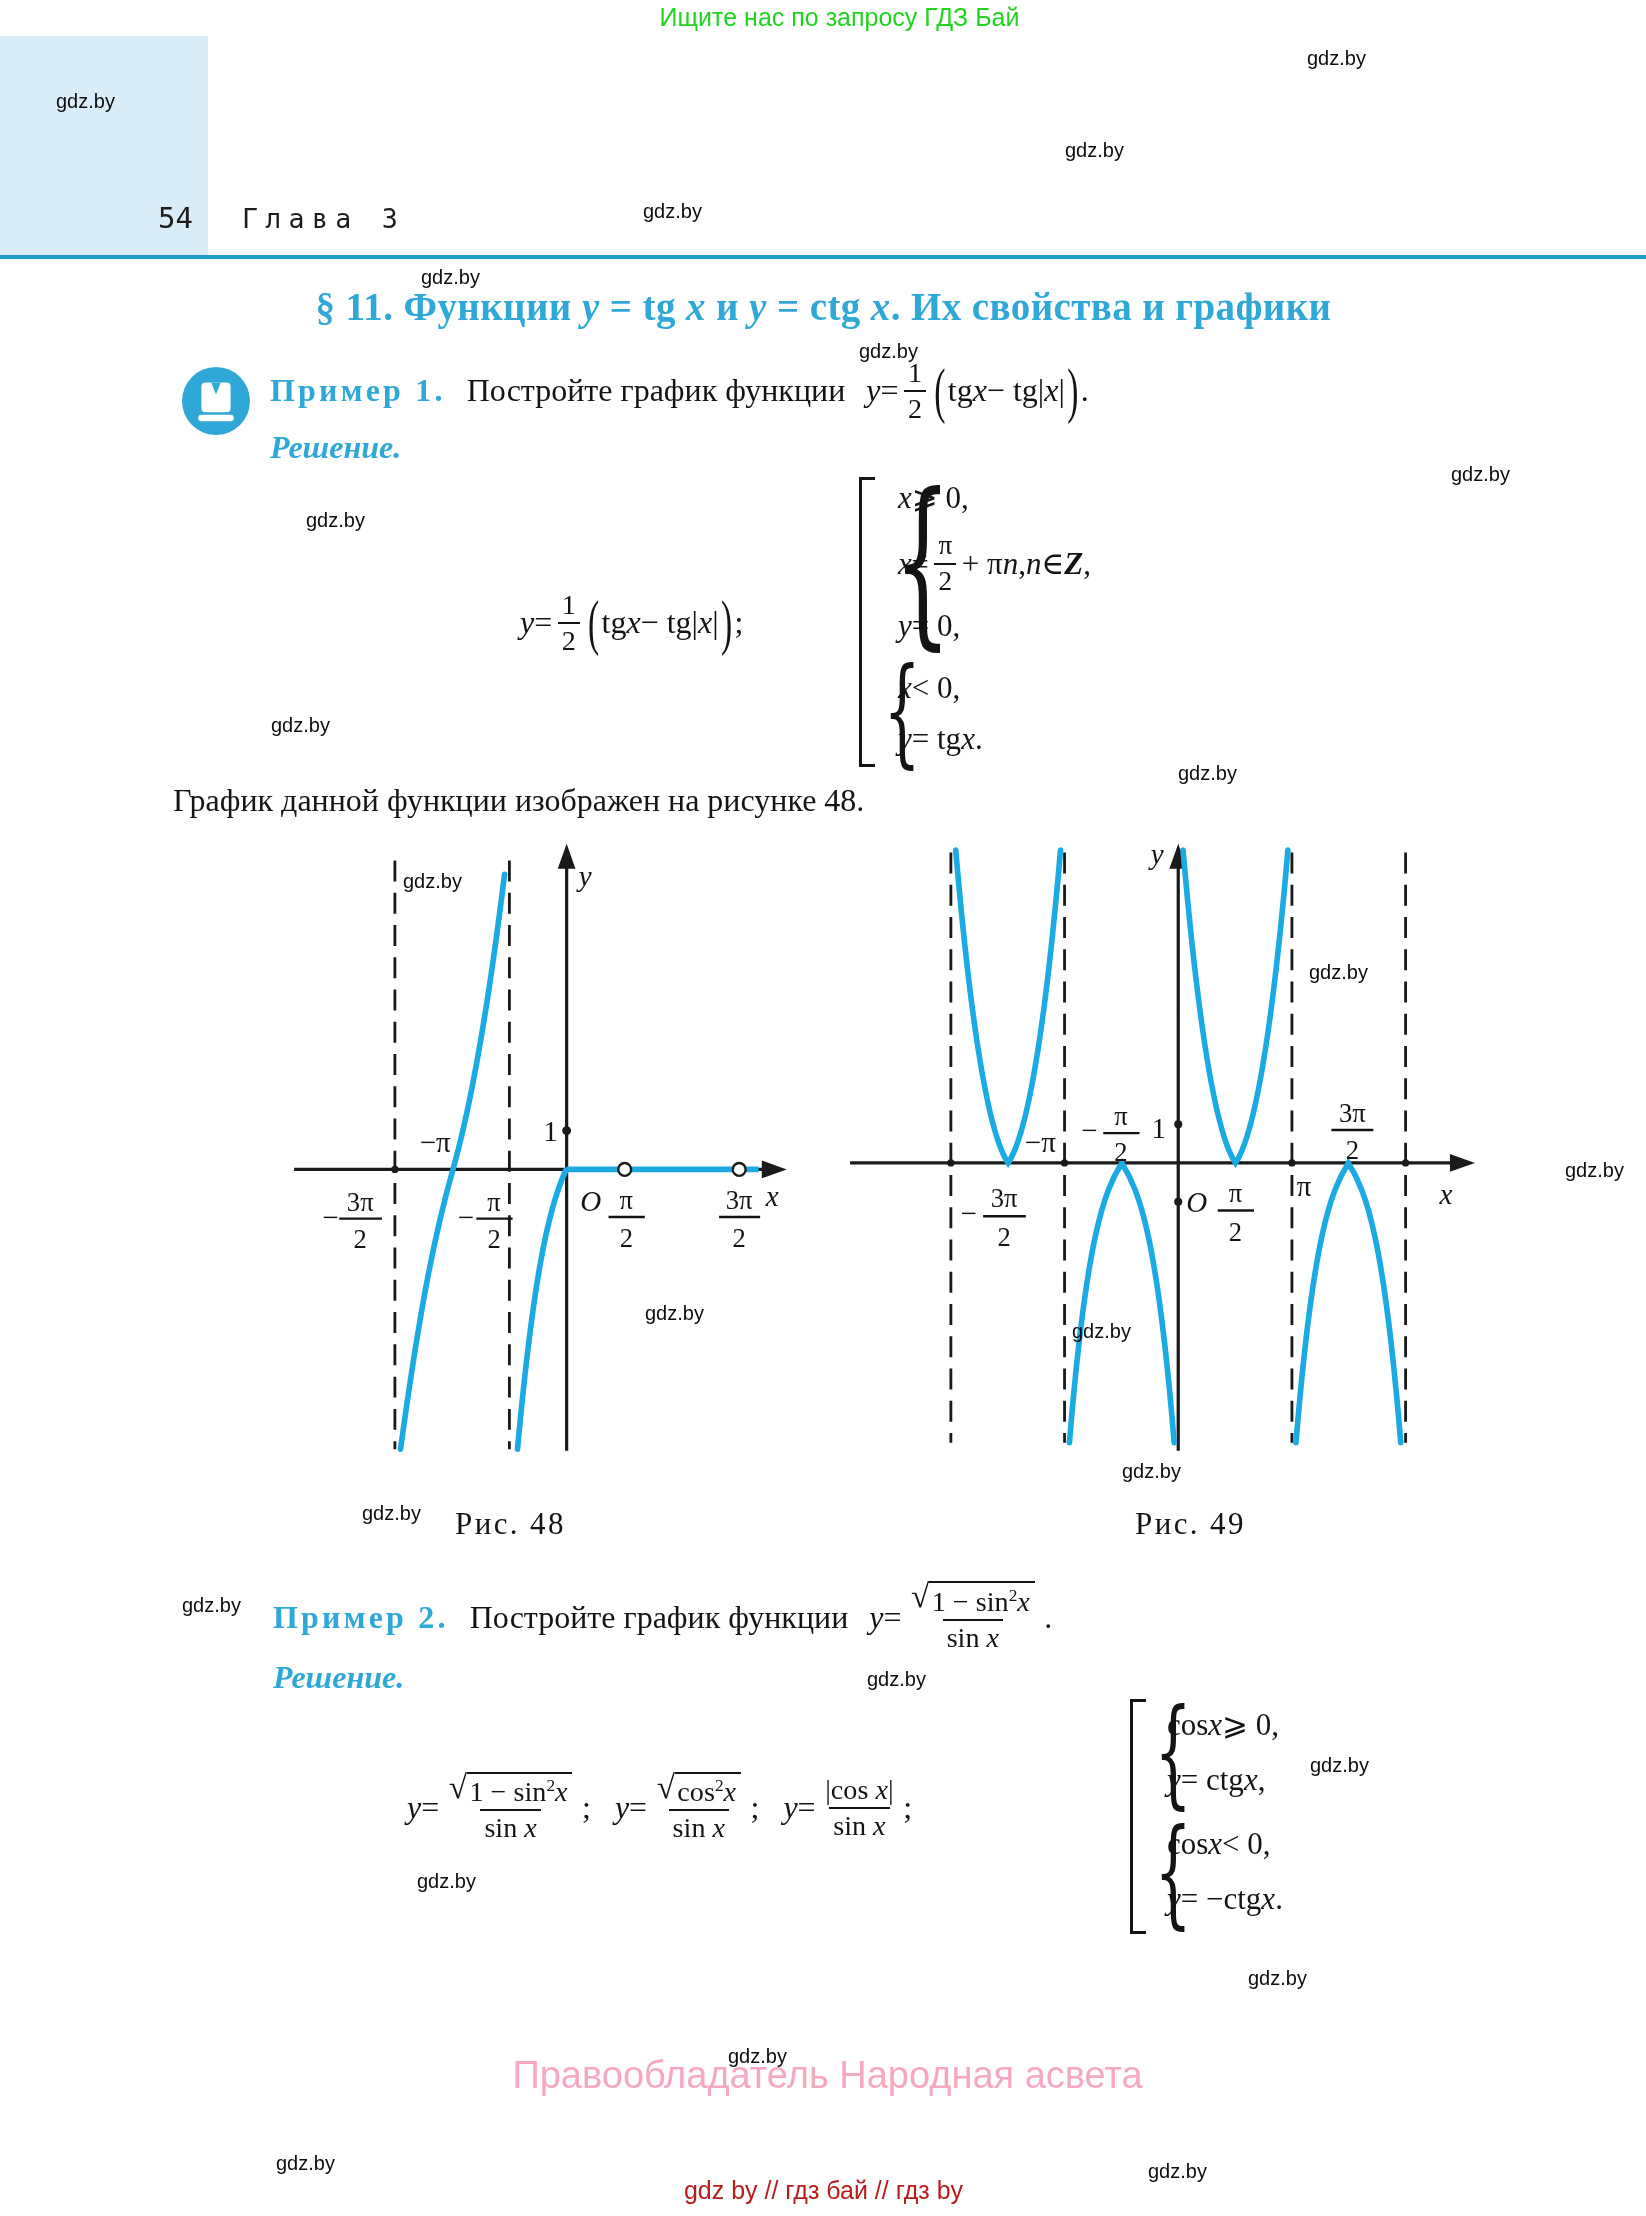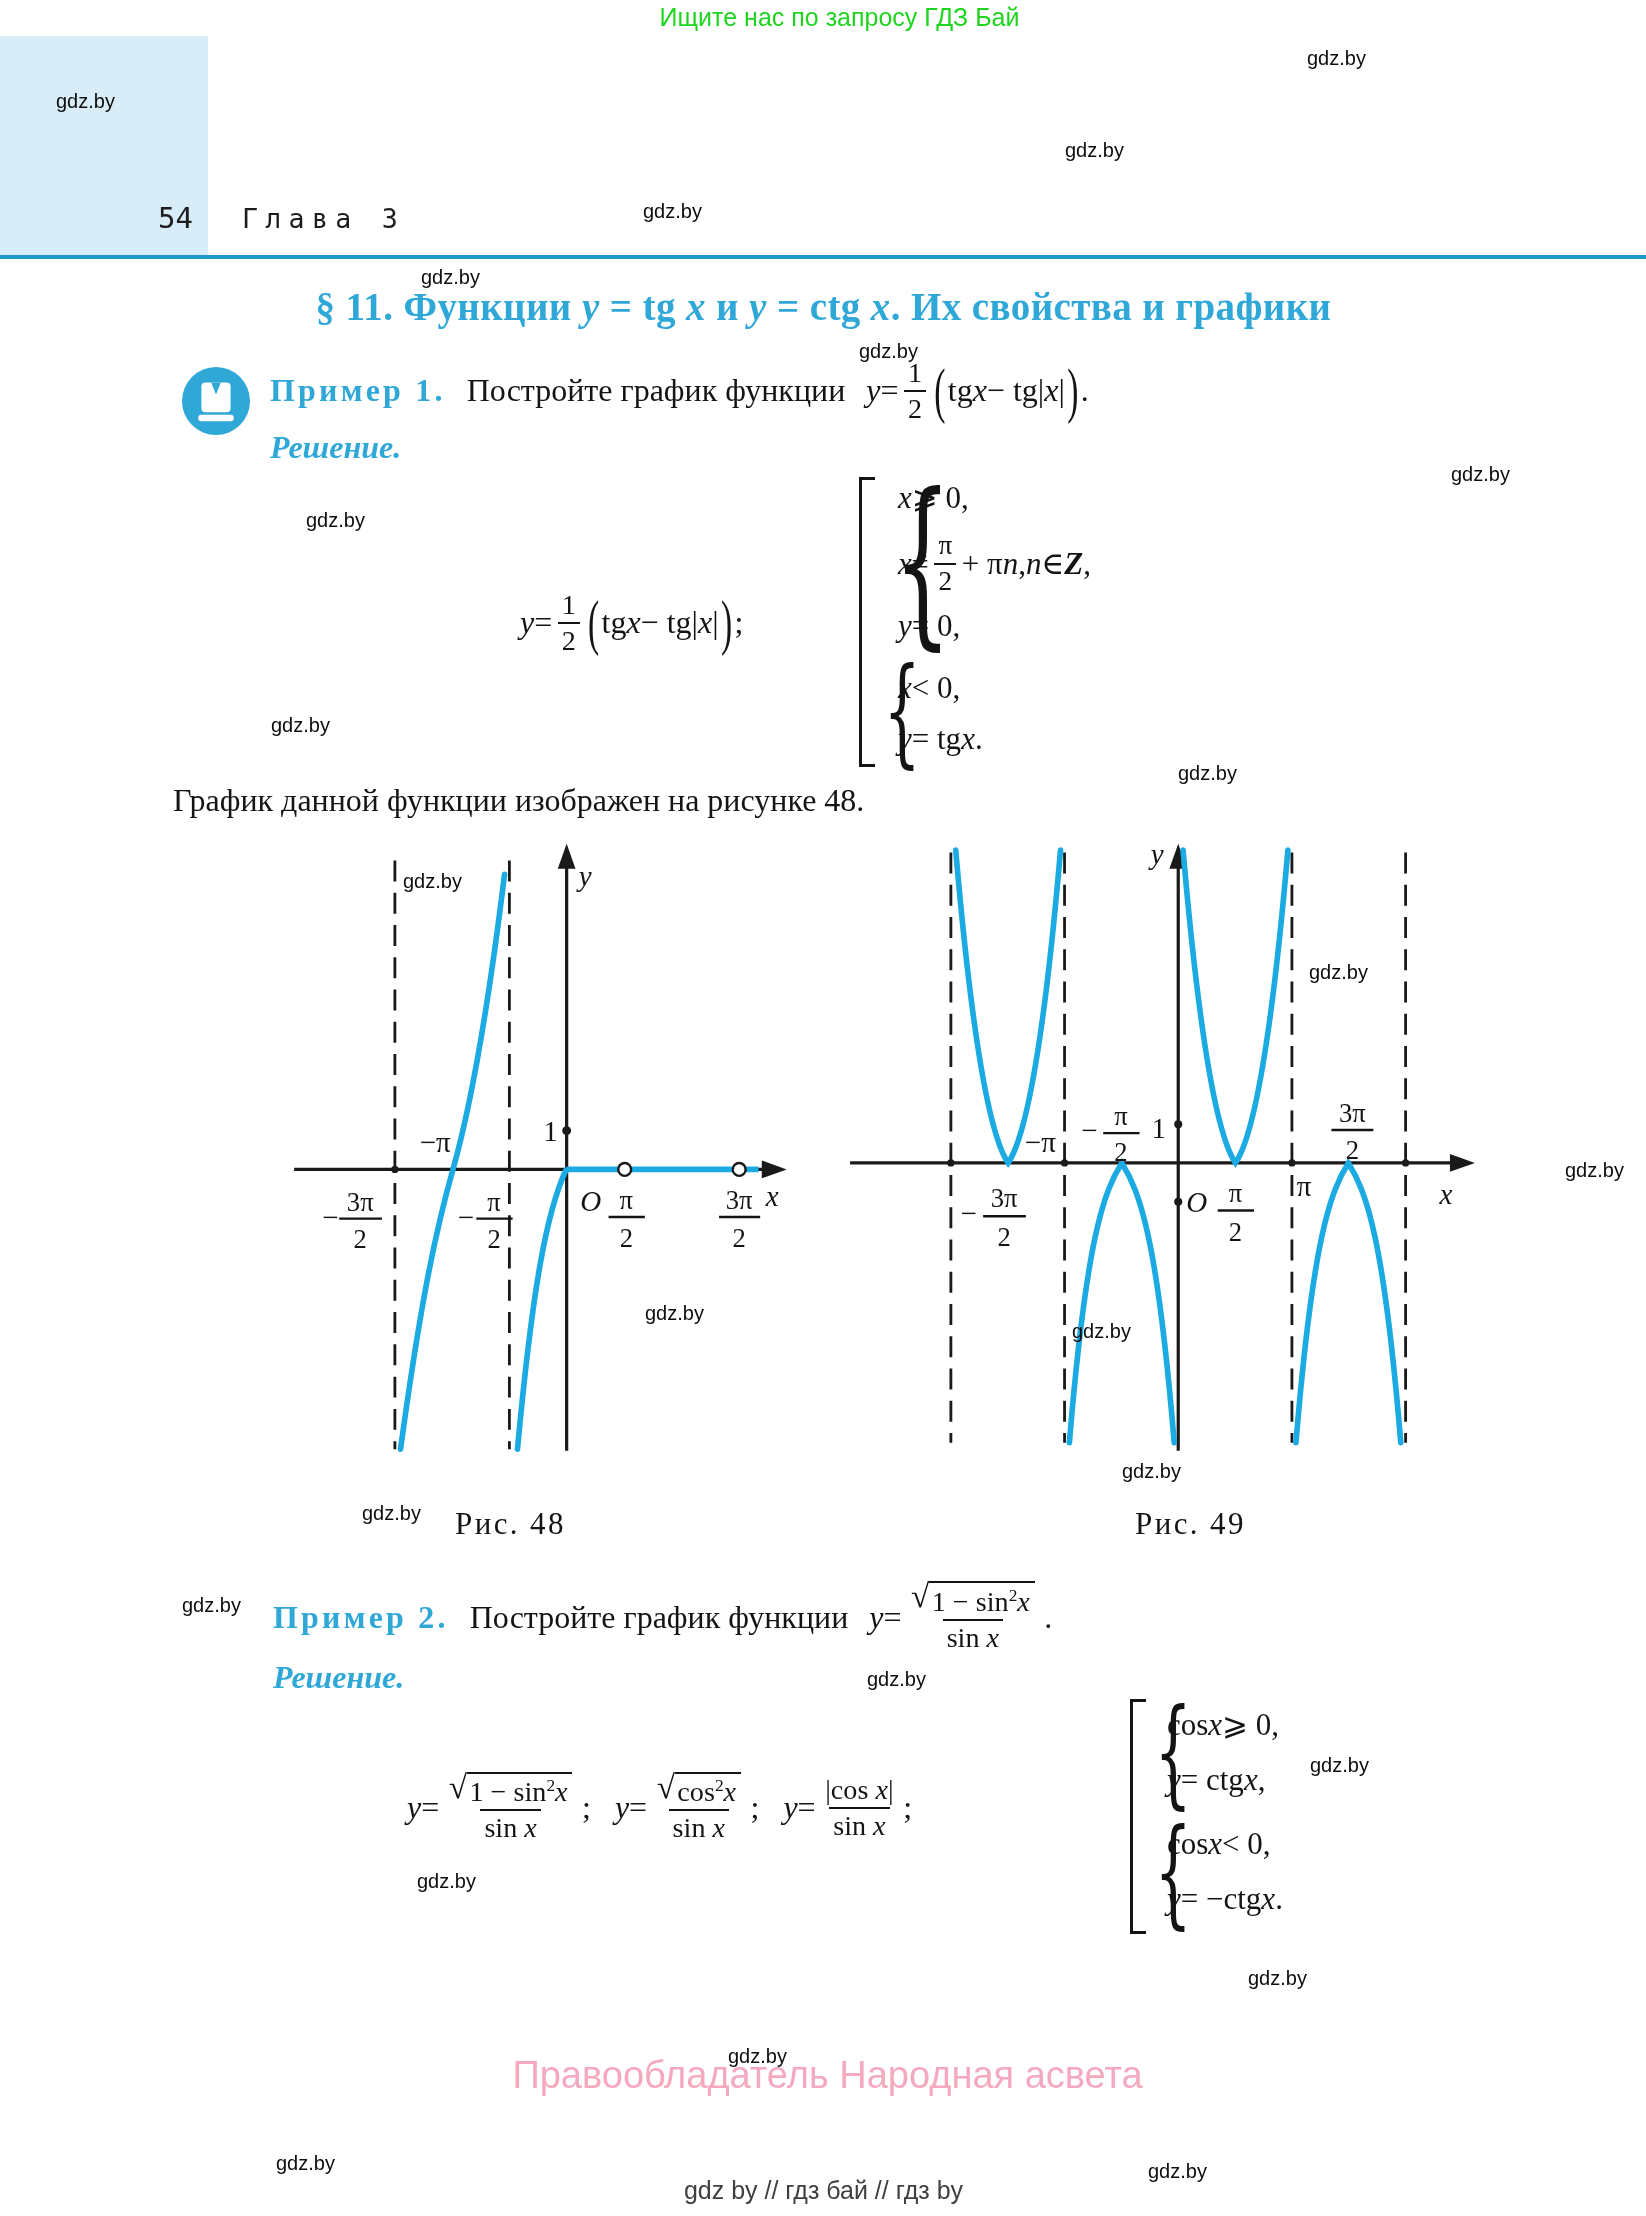--- a/index.html
+++ b/index.html
@@ -309,21 +309,21 @@
     <div class="sysrow" style="left:37px;top:182px;height:35px;">
         <span class="it">y</span>
         <span class="rm"> = −ctg </span>
         <span class="it">x</span>
         <span class="rm">.</span>
       </div>
   </div>
 
 
   <div class="abs pink" style="color:#F5A9BE;">Правообладатель Народная асвета</div>
-  <div class="abs bluefoot" style="color:#404040;">gdz by  //  гдз бай  //  гдз by</div>
+  <div class="abs bluefoot" style="color:#b91c1c;">gdz by  //  гдз бай  //  гдз by</div>
 
   <div id="wm-layer">
       <span class="wm" style="left: 56px; top: 90px;">gdz.by</span>
       <span class="wm" style="left: 1307px; top: 47px;">gdz.by</span>
       <span class="wm" style="left: 1065px; top: 139px;">gdz.by</span>
       <span class="wm" style="left: 643px; top: 200px;">gdz.by</span>
       <span class="wm" style="left: 421px; top: 266px;">gdz.by</span>
       <span class="wm" style="left: 859px; top: 340px;">gdz.by</span>
       <span class="wm" style="left: 1451px; top: 463px;">gdz.by</span>
       <span class="wm" style="left: 306px; top: 509px;">gdz.by</span>

